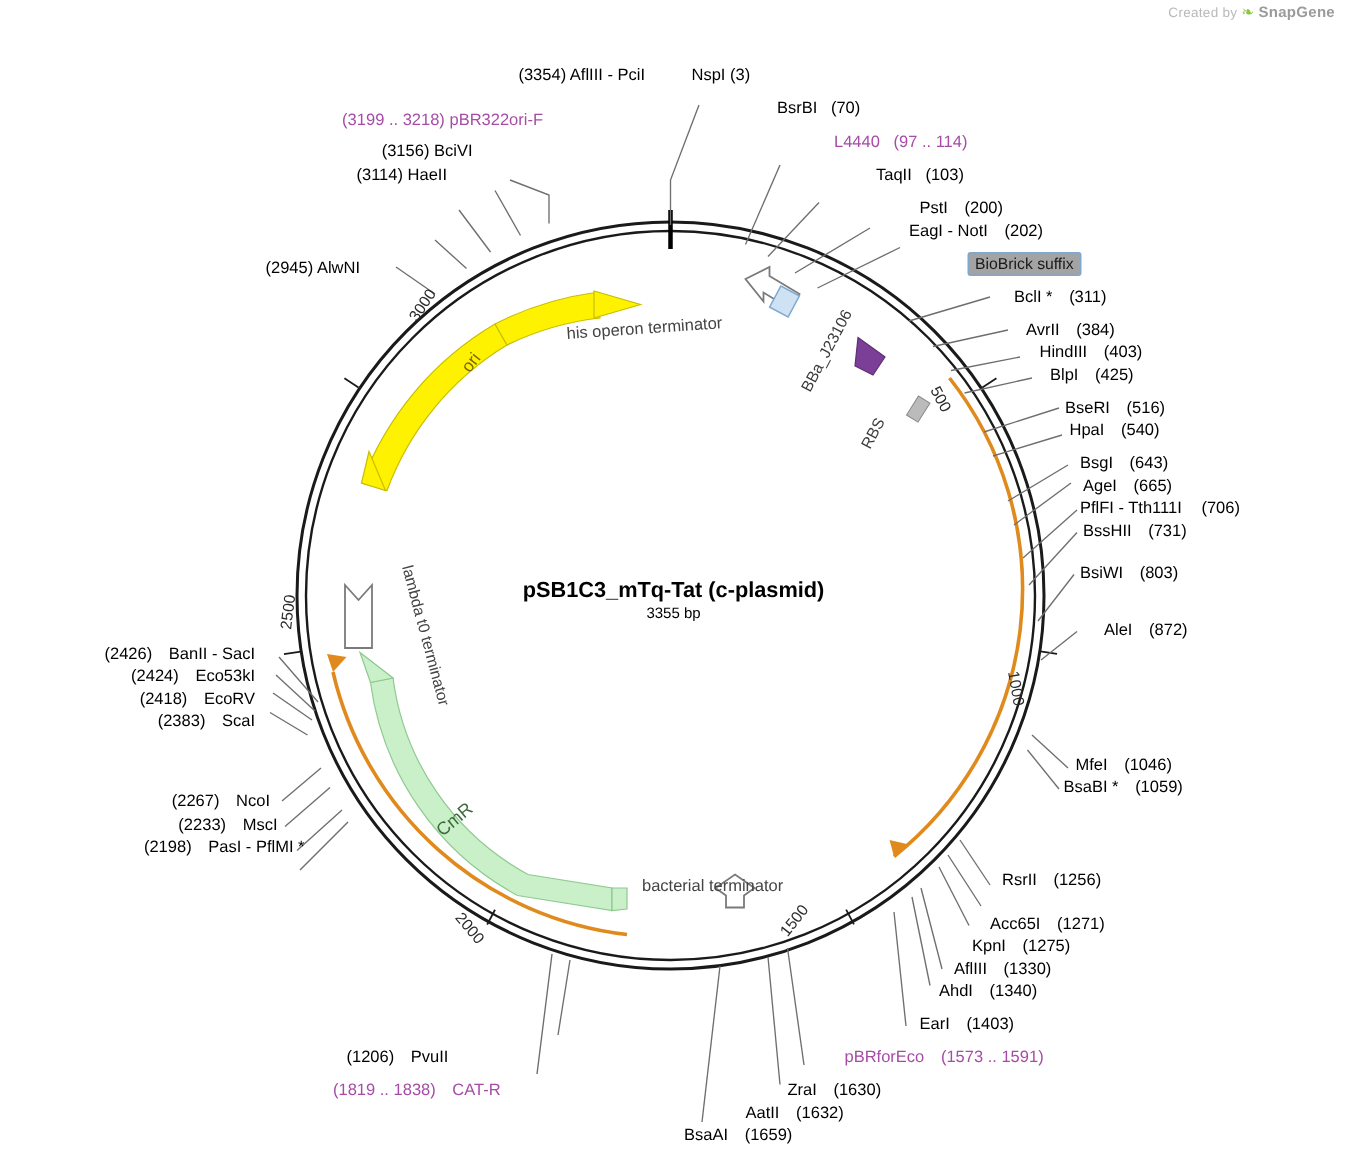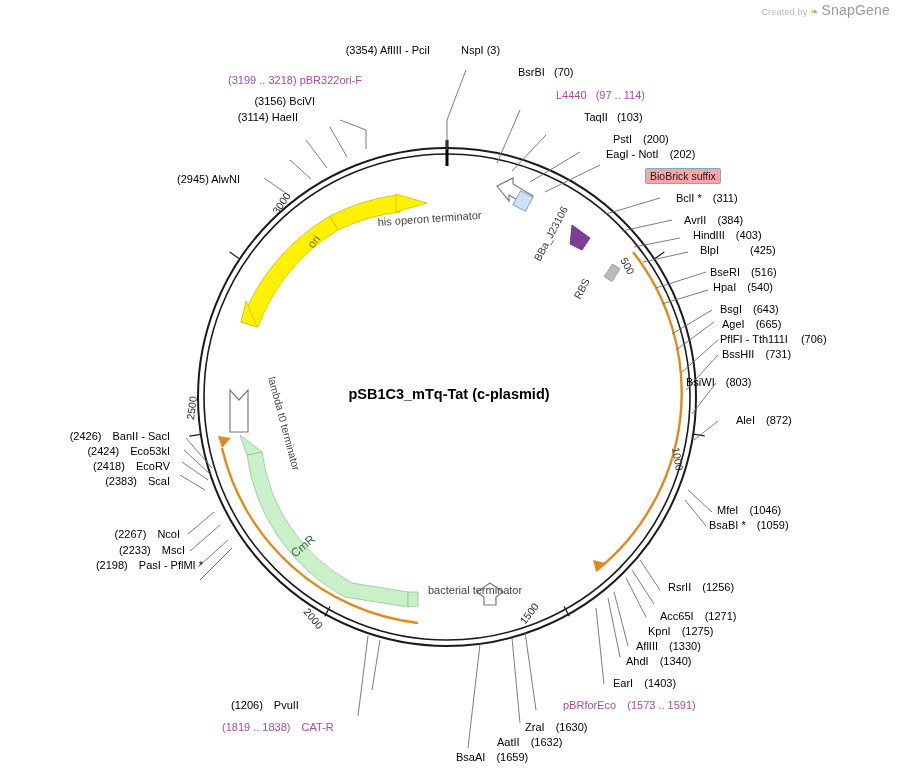--- a/index.html
+++ b/index.html
@@ -26,22 +26,22 @@
   #watermark {
     right: 8px;
     top: 2px;
     font-size: 9px;
     color: #b9b9b9;
     letter-spacing: .2px;
     white-space: nowrap;
   }
   #watermark .brand {
     color: #9b9b9b;
-    font-weight: normal;
-    font-size: 14px;
+    font-weight: bold;
+    font-size: 10px;
   }
   #watermark .leaf {
     color: #8dc63f;
     font-size: 10px;
   }
 
   
   #map {
     left: 0; top: 0;
   }
@@ -69,21 +69,21 @@
     color: #000;
     white-space: nowrap;
     line-height: 13px;
   }
   .lbl .pos { font-weight: normal; }
   .lbl.right { text-align: right; }
   .lbl.purple { color: #a64ca6; }
   .biobrick-badge {
     font-size: 10.5px;
     color: #1a1a1a;
-    background: #fca5a5;
+    background: #a3a3a3;
     border: 1px solid #7fa8d0;
     border-radius: 2px;
     padding: 1px 4px;
     white-space: nowrap;
   }
 </style>
 </head>
 <body>
 
 <div id="stage">
@@ -220,20 +220,21 @@
       <text x="278" y="215" transform="rotate(-56 278 215)">3000</text>
       <text x="620" y="260" transform="rotate(62 620 260)">500</text>
       <text x="672" y="448" transform="rotate(80 672 448)">1000</text>
       <text x="525" y="625" transform="rotate(-52 525 625)">1500</text>
       <text x="303" y="612" transform="rotate(50 303 612)">2000</text>
       <text x="194" y="420" transform="rotate(-83 194 420)">2500</text>
     </g>
   </svg>
 
   <div class="abs center-title">pSB1C3_mTq-Tat (c-plasmid)</div>
+  <div class="abs center-sub">3355 bp</div>
 
   <div class="abs biobrick-badge" style="left:645px; top:168px;">BioBrick suffix</div>
 
   <div class="abs lbl right" style="left:40px; top:44px; width:390px;">
     <span class="pos">(3354)</span>
     <span class="bold">AflIII  -  PciI</span>
   </div>
   <div class="abs lbl right purple" style="left:40px; top:74px; width:322px;">
     <span>(3199 .. 3218)</span>
     <span class="bold">pBR322ori-F</span>
@@ -284,21 +285,21 @@
   <div class="abs lbl" style="left:684px; top:214px;">
     <span class="bold">AvrII</span>
     <span class="pos" style="padding-left:8px;">(384)</span>
   </div>
   <div class="abs lbl" style="left:693px; top:229px;">
     <span class="bold">HindIII</span>
     <span class="pos" style="padding-left:8px;">(403)</span>
   </div>
   <div class="abs lbl" style="left:700px; top:244px;">
     <span class="bold">BlpI</span>
-    <span class="pos" style="padding-left:8px;margin-left:20px;">(425)</span>
+    <span class="pos" style="padding-left:8px;">(425)</span>
   </div>
   <div class="abs lbl" style="left:710px; top:266px;">
     <span class="bold">BseRI</span>
     <span class="pos" style="padding-left:8px;">(516)</span>
   </div>
   <div class="abs lbl" style="left:713px; top:281px;">
     <span class="bold">HpaI</span>
     <span class="pos" style="padding-left:8px;">(540)</span>
   </div>
   <div class="abs lbl" style="left:720px; top:303px;">
@@ -310,21 +311,21 @@
     <span class="pos" style="padding-left:8px;">(665)</span>
   </div>
   <div class="abs lbl" style="left:720px; top:333px;">
     <span class="bold">PflFI  -  Tth111I</span>
     <span class="pos" style="padding-left:10px;">(706)</span>
   </div>
   <div class="abs lbl" style="left:722px; top:348px;">
     <span class="bold">BssHII</span>
     <span class="pos" style="padding-left:8px;">(731)</span>
   </div>
-  <div class="abs lbl" style="left:686px; top:376px;">
+  <div class="abs lbl" style="left:720px; top:376px;">
     <span class="bold">BsiWI</span>
     <span class="pos" style="padding-left:8px;">(803)</span>
   </div>
   <div class="abs lbl" style="left:736px; top:414px;">
     <span class="bold">AleI</span>
     <span class="pos" style="padding-left:8px;">(872)</span>
   </div>
   <div class="abs lbl" style="left:717px; top:504px;">
     <span class="bold">MfeI</span>
     <span class="pos" style="padding-left:8px;">(1046)</span>

